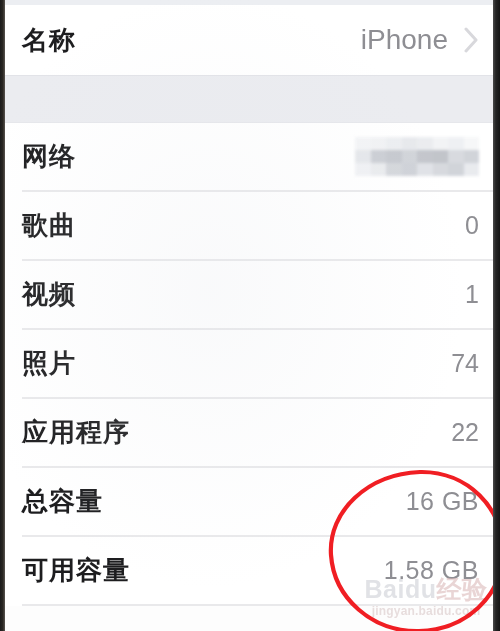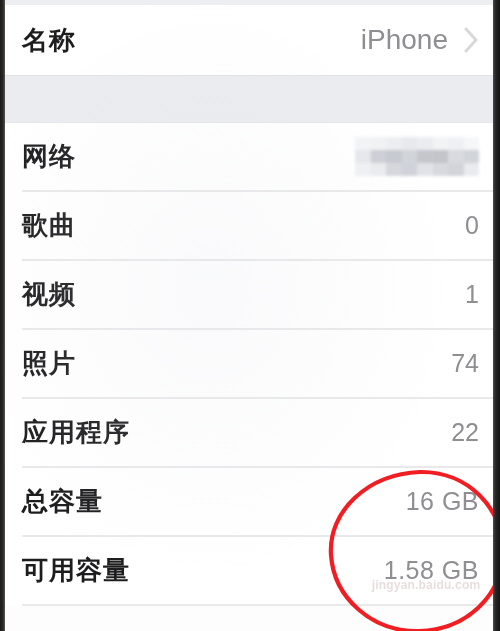--- a/index.html
+++ b/index.html
@@ -265,16 +265,19 @@
     <svg width="182" height="168" viewBox="0 0 182 168" aria-hidden="true">
       <path d="M96 4
                C 143 3, 180 40, 179 85
                C 178 128, 142 162, 95 163
                C 48 164, 10 130, 7 87
                C 4 43, 44 6, 96 4 Z" fill="none" stroke="#f01e23" stroke-width="4.2" stroke-linecap="round" stroke-linejoin="round"></path>
     </svg>
   </div>
 
   <div class="watermark">
+    <div class="wm-main">
+      <span>Baidu</span><span class="wm-cn">经验</span>
+    </div>
     <div class="wm-url">jingyan.baidu.com</div>
   </div>
 
 </div>
 
 </body></html>

